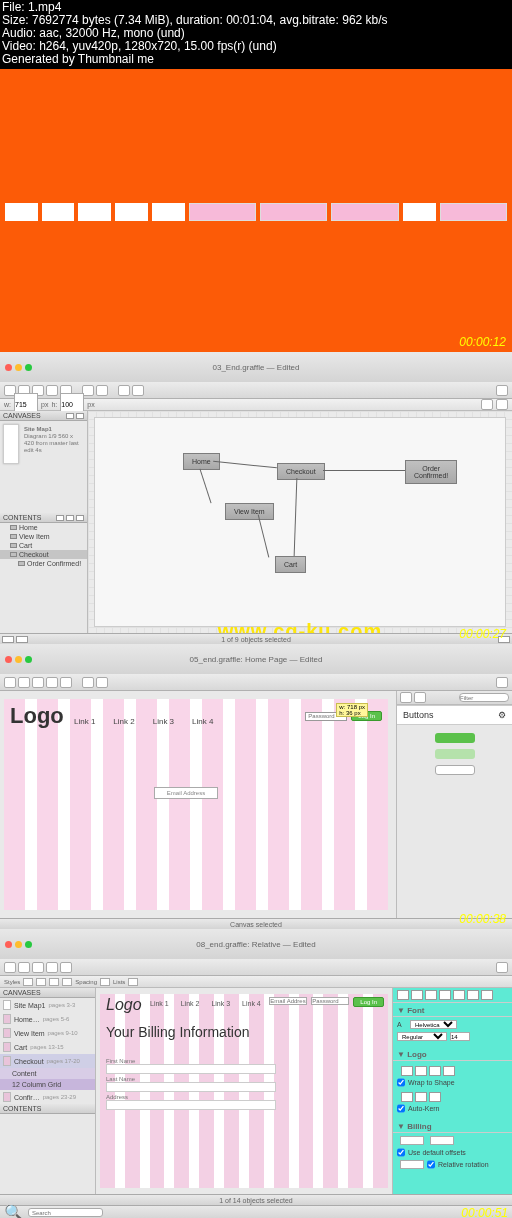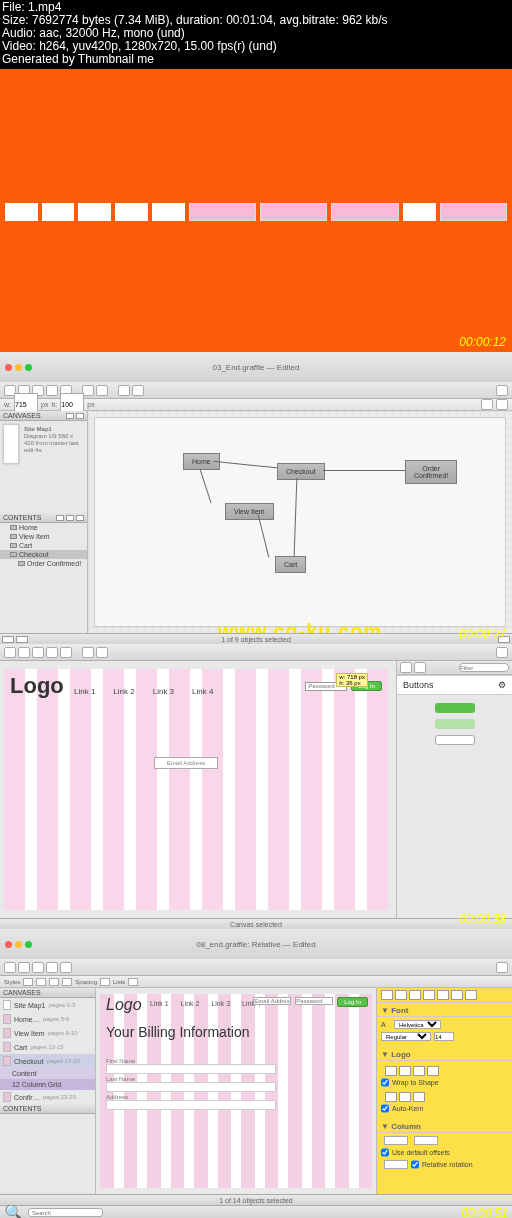--- a/index.html
+++ b/index.html
@@ -91,21 +91,21 @@
 .col4:last-child { border-right:0; }
 .logo4 { position:absolute; left:6px; top:2px; font-size:16px; font-style:italic; color:#333; }
 .nav4 { position:absolute; left:50px; top:6px; display:flex; gap:12px; font-size:7px; color:#555; }
 .login4 { position:absolute; right:4px; top:3px; display:flex; gap:4px; }
 .login4 input { width:38px; height:8px; font-size:6px; border:1px solid #aaa; }
 .billing { position:absolute; left:6px; top:30px; right:120px; }
 .billing h2 { font-size:14px; font-weight:normal; color:#333; margin-bottom:18px; }
 .field4 { margin-bottom:2px; }
 .field4 label { display:block; font-size:6px; color:#777; }
 .field4 .inp { height:10px; background:#fff; border:1px solid #ccc; width: 170px; }
-.rightpane4 { width: 136px; background: #fde047; border-left: 1px solid #bbb; font-size: 7px; color: #444; }
+.rightpane4 { width: 120px; background: #5eead4; border-left: 1px solid #bbb; font-size: 7px; color: #444; }
 .insp { padding: 3px 4px; }
 .insprow { display:flex; align-items:center; gap:3px; margin-bottom:3px; }
 .insprow select, .insprow input { font-size:6px; height:9px; border:1px solid #aaa; background:#fff; }
 .chk { width:8px; height:8px; }
 .inspsec { font-size:8px; color:#666; padding: 3px 4px 1px; border-bottom:1px solid #ccc; font-weight:bold; }
 .inspsec.first { border-top: 1px solid #ccc; }
 .iconrow { display:flex; gap:2px; padding:2px 4px; }
 .iconrow .ib { width:12px; height:10px; border:1px solid #999; background:#fff; }
 .bottomsearch { background: linear-gradient(#e9e9e9,#d4d4d4); height: 14px; border-top:1px solid #aaa; display:flex; align-items:center; padding:0 4px; gap:4px; }
 .bottomsearch input { flex:0 0 60px; height:9px; font-size:6px; border:1px solid #aaa; border-radius:3px; padding:0 3px; }
@@ -247,20 +247,28 @@
       </div>
     <span>1 of 9 objects selected</span>
     <div class="sright">
         <div class="sbtn"></div>
       </div>
   </div>
   <div class="timelabel">00:00:27</div>
 </div>
 
 <div class="panel3 panel">
+  <div class="titlebar">
+    <div class="tl">
+        <span class="dot r"></span>
+        <span class="dot y"></span>
+        <span class="dot g"></span>
+      </div>
+    <div class="titlecenter">05_end.graffle: Home Page — Edited</div>
+  </div>
   <div class="toolbar">
     <div class="tbtn"></div>
     <div class="tbtn"></div>
     <div class="tbtn"></div>
     <div class="tbtn"></div>
     <div class="tbtn"></div>
     <div class="tsep"></div>
     <div class="tbtn"></div>
     <div class="tbtn"></div>
     <div style="flex:1"></div>
@@ -479,21 +487,21 @@
         <div class="iconrow">
           <div class="ib"></div>
           <div class="ib"></div>
           <div class="ib"></div>
         </div>
         <div class="insprow">
             <input type="checkbox" class="chk" checked="" style="">
             <span>Auto-Kern</span>
           </div>
       </div>
-      <div class="inspsec">▼ <span>Column</span></div>
+      <div class="inspsec">▼ <span>Billing</span></div>
       <div class="insp">
         <div class="insprow">
             <div class="ib"></div>
             <input style="width: 24px;">
             <div class="ib"></div>
             <input style="width: 24px;">
           </div>
         <div class="insprow">
             <input type="checkbox" class="chk" checked="" style="">
             <span>Use default offsets</span>

